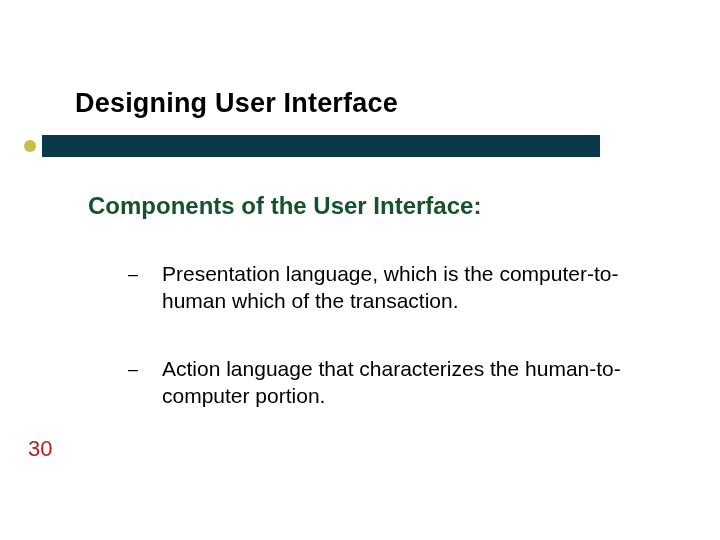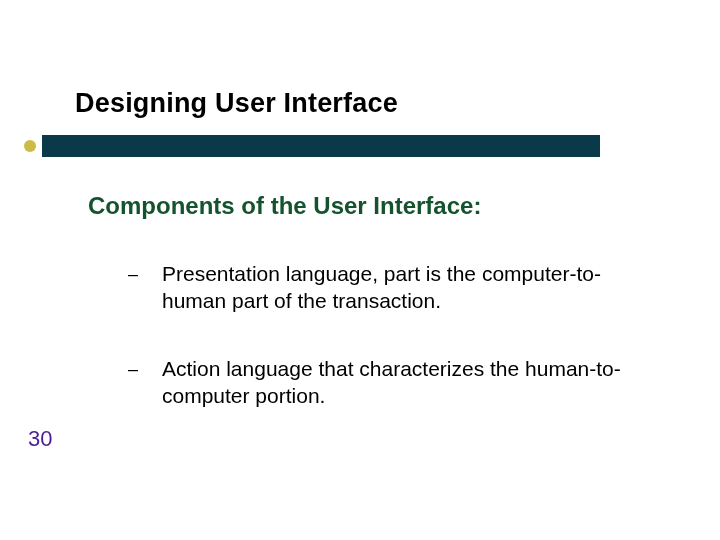--- a/index.html
+++ b/index.html
@@ -96,24 +96,24 @@
   }
   .bullet .text {
     padding-left: 14px;
     font-size: 21px;
     color: #000;
     line-height: 1.3;
   }
 
   .pagenum {
     position: absolute;
-    bottom: 24px;
+    bottom: 14px;
     left: 28px;
     font-size: 22px;
-    color: #4c1d95;
+    color: #b91c1c;
   }
 </style>
 </head>
 <body>
 
 <div class="slide">
 
   <div class="corner-curve"></div>
   <div class="corner-mask"></div>
 
@@ -122,21 +122,21 @@
   <div class="bar-wrap">
     <div class="bar-dot"></div>
     <div class="bar"></div>
   </div>
 
   <div class="subtitle">Components of the User Interface:</div>
 
   <div class="bullets">
     <div class="bullet">
       <div class="dash">–</div>
-      <div class="text">Presentation language, part is the computer-to-human part of the transaction.</div>
+      <div class="text">Presentation language, which is the computer-to-human which of the transaction.</div>
     </div>
     <div class="bullet">
       <div class="dash">–</div>
       <div class="text">Action language that characterizes the human-to-computer portion.</div>
     </div>
   </div>
 
   <div class="pagenum">30</div>
 </div>
 

